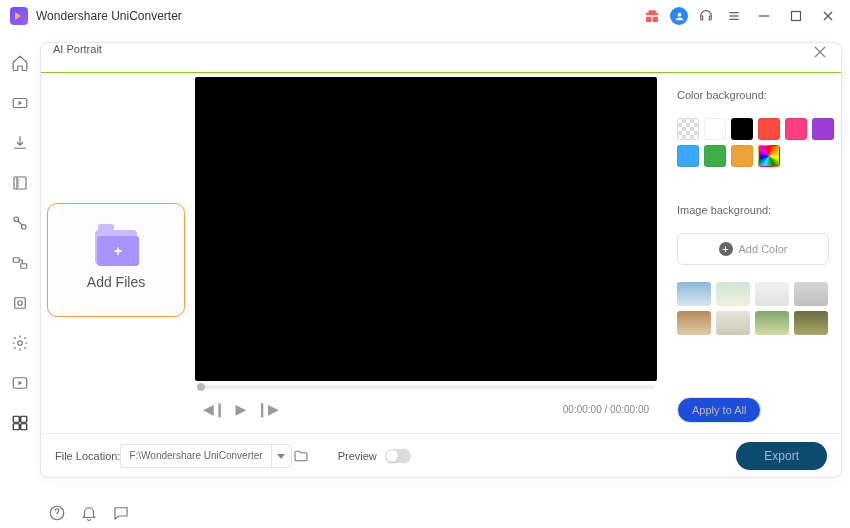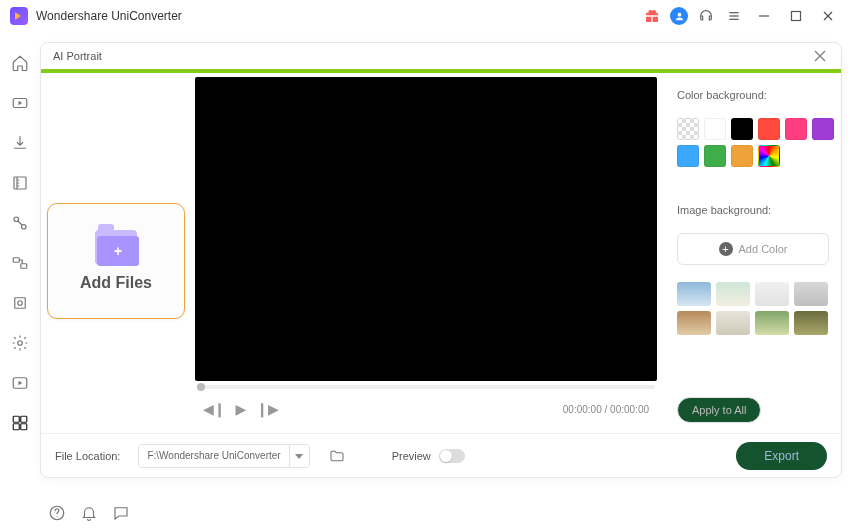--- a/index.html
+++ b/index.html
@@ -20,62 +20,62 @@
 .side-item { width: 22px; height: 22px; display:flex; align-items:center; justify-content:center; color:#777; cursor:pointer; }
 .side-item.active { color:#222; }
 .side-item svg { width: 18px; height: 18px; stroke: currentColor; fill: none; stroke-width: 1.6; }
 .side-spacer { flex:1; }
 
 .content { flex:1; position:relative; }
 .bg-peek { position:absolute; left:120px; right:8px; bottom: 8px; height: 40px; border:1px solid #eee; border-radius: 6px; display:flex; align-items:center; justify-content:space-around; font-size:10px; color:#999; padding:0 40px;}
 .orange-strip { position:absolute; right:8px; width:10px; height:24px; background:#ff6a2f; border-radius: 0 3px 3px 0; }
 
 .panel { position:absolute; left:0; right:8px; top:10px; bottom:50px; background:#fff; border:1px solid #e6e6e6; border-radius:8px; box-shadow:0 2px 10px rgba(0,0,0,0.04); display:flex; flex-direction:column; }
-.panel-header { height: 30px; display:flex; align-items:center; padding:0 12px; border-bottom:4px solid #84cc16; }
+.panel-header { height: 30px; display:flex; padding:0 12px; border-bottom:1px solid #84cc16; }
 .panel-title { font-size:11px; color:#555; }
 .panel-close { margin-left:auto; cursor:pointer; color:#888; width:18px; height:18px; display:flex; align-items:center; justify-content:center; }
 .panel-body { flex:1; display:flex; overflow:hidden; }
 
 .media-col { width: 150px; padding: 10px 6px; display:flex; flex-direction:column; gap:8px; }
 .add-files-card { border:1.5px solid #f0a23a; border-radius:10px; background:#fcfcfc; display:flex; flex-direction:column; align-items:center; justify-content:center; gap:10px; padding: 26px 8px; aspect-ratio: 1.25/1; margin-top: 120px; box-shadow:0 1px 3px rgba(0,0,0,0.05);}
 .folder-glyph { width: 42px; height: 34px; background:#c9b9ff; border-radius:4px 4px 3px 3px; position:relative; }
 .folder-glyph::before { content:''; position:absolute; top:-6px; left:3px; width:16px; height:8px; background:#c9b9ff; border-radius:3px 3px 0 0; }
 .folder-front { position:absolute; left:2px; right:-2px; bottom:-2px; top:6px; background:#a894ff; border-radius:3px; display:flex; align-items:center; justify-content:center; color:#fff; font-size:14px; font-weight:bold; }
-.add-files-label { font-size:16px; color:#555;font-weight:bold; }
+.add-files-label { font-size:14px; color:#555; }
 
 .preview-col { flex:1; display:flex; flex-direction:column; padding: 4px 8px 8px 4px; }
 .video-box { flex:1; background:#000; border-radius:2px; min-height:0; }
 .timeline { height:12px; display:flex; align-items:center; padding: 0 2px; }
 .timeline-track { flex:1; height:4px; background:#eee; border-radius:2px; position:relative; }
 .timeline-thumb { width:8px; height:8px; border-radius:50%; background:#bbb; position:absolute; left:0; top:-2px; }
 .controls { height:32px; display:flex; align-items:center; padding:0 8px; gap:10px; }
 .play-ctrl { display:flex; gap:10px; color:#999; }
 .play-ctrl span { cursor:pointer; font-size:14px; }
 .time-display { margin-left:auto; font-size:10px; color:#888; }
 
 .settings-col { width: 176px; padding: 16px 12px 10px; display:flex; flex-direction:column; gap:17px; font-size:11px; color:#666; overflow:hidden; }
 .swatch-grid { display:grid; grid-template-columns:repeat(6,22px); gap:5px; }
 .swatch { width:22px; height:22px; border-radius:3px; cursor:pointer; border:1px solid rgba(0,0,0,0.06); }
 .swatch.transparent { background:#fff; background-image: linear-gradient(45deg,#ddd 25%,transparent 25%,transparent 75%,#ddd 75%),linear-gradient(45deg,#ddd 25%,transparent 25%,transparent 75%,#ddd 75%); background-size:8px 8px; background-position:0 0,4px 4px; }
 .swatch.rainbow { background: conic-gradient(red,orange,yellow,green,cyan,blue,magenta,red); }
 .add-image-btn { border:1px solid #e3e3e3; border-radius:6px; padding:8px; display:flex; align-items:center; justify-content:center; gap:6px; color:#999; cursor:pointer; font-size:11px; }
 .plus-circle { width:14px; height:14px; border-radius:50%; background:#666; color:#fff; display:flex; align-items:center; justify-content:center; font-size:11px; line-height:1;}
 .thumb-grid { display:grid; grid-template-columns:repeat(4,34px); gap:5px; }
 .thumb { width:34px; height:24px; border-radius:3px; cursor:pointer; background:#ccc; }
-.apply-all-btn { margin-top:auto; border:1px solid #e3e3e3; border-radius:14px; padding:6px 14px; color:#bbb; cursor:pointer; font-size:11px; align-self:flex-start; background:#14532d; }
-
-.panel-footer { height:44px; border-top:1px solid #f0f0f0; display:flex; align-items:center; padding:0 14px; gap:18px; font-size:11px; color:#555; }
+.apply-all-btn { margin-top:auto; border:1px solid #e3e3e3; border-radius:14px; padding:6px 14px; color:#bbb; cursor:pointer; font-size:11px; align-self:flex-start; background:#1d4ed8; }
+
+.panel-footer { height:44px; border-top:1px solid #f0f0f0; display:flex; align-items:center; padding:0 14px; gap:0; font-size:11px; color:#555; }
 .loc-input { display:flex; align-items:center; border:1px solid #e3e3e3; border-radius:4px; height:24px; }
 .loc-text { padding:0 8px; font-size:10px; color:#666; }
 .loc-caret { width:20px; height:24px; border-left:1px solid #e3e3e3; display:flex; align-items:center; justify-content:center; color:#888; cursor:pointer; }
 .folder-browse { width:18px; height:18px; color:#777; cursor:pointer; display:flex; align-items:center; justify-content:center;}
 .preview-toggle { display:flex; align-items:center; gap:8px; margin-left:28px; }
 .toggle { width:26px; height:14px; background:#ddd; border-radius:7px; position:relative; cursor:pointer; }
 .toggle::after { content:''; width:12px; height:12px; background:#fff; border-radius:50%; position:absolute; left:1px; top:1px; box-shadow:0 1px 2px rgba(0,0,0,0.2); }
-.export-btn { margin-left:auto; background:#14532d; color:#9fb9d6; border:none; border-radius:16px; padding:7px 28px; font-size:12px; cursor:pointer; }
+.export-btn { margin-left:auto; background:#0c4a6e; color:#9fb9d6; border:none; border-radius:16px; padding:7px 28px; font-size:12px; cursor:pointer; }
 
 .bottom-icons { position:absolute; left:8px; bottom:6px; display:flex; gap:14px; }
 .bottom-icons .side-item { width:18px; height:18px; }
 </style>
 </head>
 <body>
 
 <div class="titlebar">
   <div class="logo"></div>
   <div class="app-title">Wondershare UniConverter</div>

